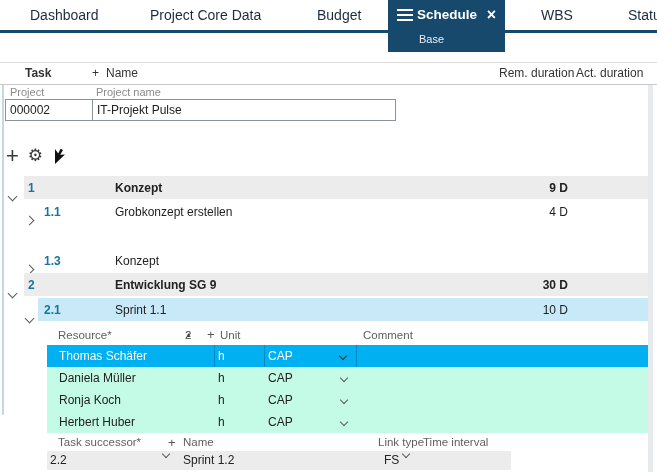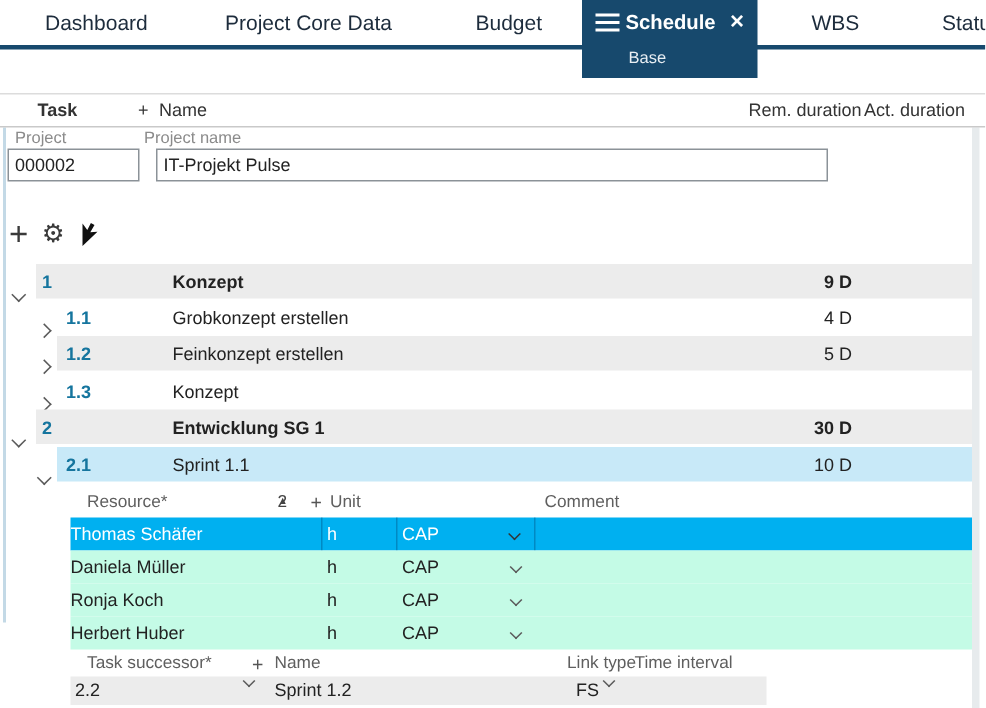--- a/index.html
+++ b/index.html
@@ -25,21 +25,21 @@
   .h-task{left:25px;font-weight:bold;}
   .h-plus{left:92px;color:#666;}
   .h-name{left:106px;}
   .h-rem{left:499px;}
   .h-act{left:576px;}
   
   .lbl{position:absolute;color:#8b8b8b;font-size:11px;}
   .inp{position:absolute;top:99px;height:22px;border:1px solid #8b9298;background:#fff;box-sizing:border-box;
        font-family:inherit;font-size:12px;color:#222;padding:0 4px;line-height:20px;}
   .inp-id{left:5px;width:88px;}
-  .inp-name{left:104px;width:448px;}
+  .inp-name{left:92px;width:304px;}
   
   .toolbar{position:absolute;left:6px;top:143px;height:26px;display:flex;align-items:center;gap:9px;}
   .tb-plus{font-size:22px;font-weight:300;color:#3a3a3a;line-height:22px;}
   .tb-gear{font-size:17px;color:#3a3a3a;line-height:22px;}
   .tb-cursor svg{display:block;}
   
   .trow{position:absolute;right:9px;height:24px;line-height:24px;}
   .trow .bg{position:absolute;left:0;top:0;right:0;bottom:1px;}
   .bg-gray{background:#ececec;}
   .bg-white{background:#ffffff;}
@@ -59,21 +59,21 @@
   .rh-sort{left:138px;color:#444;}
   .rh-sort .tri{font-size:7px;vertical-align:2px;}
   .rh-plus{left:160px;color:#555;font-size:13px;}
   .rh-unit{left:173px;}
   .rh-load{left:223px;margin-top:16px;}
   .rh-comment{left:316px;}
   .rrow{position:absolute;left:47px;right:9px;height:22px;display:flex;align-items:center;}
   .rrow-sel{background:#00b0f0;color:#fff;}
   .rrow-green{background:#c4fbe6;color:#222;}
   .rc{height:100%;display:flex;align-items:center;box-sizing:border-box;}
-  .rc-name{width:168px;padding-left:0;}
+  .rc-name{width:168px;padding-left:12px;}
   .rc-unit{width:50px;padding-left:3px;}
   .rc-load{width:92px;padding-left:3px;justify-content:space-between;padding-right:10px;}
   .rc-comment{flex:1;}
   .rrow-sel .rc{border-right:1px solid rgba(0,90,140,0.45);}
   .rrow-sel .rc-comment{border-right:none;}
   .rrow .chev{width:5px;height:5px;}
   .rrow-sel .chev{border-color:#333;}
   
   .suc-head{position:absolute;left:47px;top:433px;right:9px;height:19px;color:#5f5f5f;font-size:11.5px;line-height:19px;}
   .suc-head span{position:absolute;top:0;}
@@ -148,39 +148,32 @@
     <span class="tname bold" style="left:91px">Konzept</span>
     <span class="dur bold">9 D</span>
   </div>
   <div class="trow" style="top:200px;left:38px">
     <div class="bg bg-white"></div>
     <span class="exp" style="left:-12px"><span class="chev chev-right"></span></span>
     <span class="num" style="left:6px;position:absolute">1.1</span>
     <span class="tname" style="left:77px">Grobkonzept erstellen</span>
     <span class="dur">4 D</span>
   </div>
-  <div class="trow" style="top:224px;left:38px">
-    <div class="bg bg-gray"></div>
-    <span class="exp" style="left:-12px"><span class="chev chev-right"></span></span>
-    <span class="num" style="left:6px;position:absolute">1.2</span>
-    <span class="tname" style="left:77px">Feinkonzept erstellen</span>
-    <span class="dur">5 D</span>
-  </div>
   <div class="trow" style="top:249px;left:38px">
     <div class="bg bg-white"></div>
     <span class="exp" style="left:-12px"><span class="chev chev-right"></span></span>
     <span class="num" style="left:6px;position:absolute">1.3</span>
     <span class="tname" style="left:77px">Konzept</span>
     <span class="dur"></span>
   </div>
   <div class="trow" style="top:273px;left:24px">
     <div class="bg bg-gray"></div>
     <span class="exp" style="left:-15px"><span class="chev chev-down"></span></span>
     <span class="num" style="left:4px;position:absolute">2</span>
-    <span class="tname bold" style="left:91px">Entwicklung SG 1</span>
+    <span class="tname bold" style="left:91px">Entwicklung SG 9</span>
     <span class="dur bold">30 D</span>
   </div>
   <div class="trow" style="top:298px;left:38px">
     <div class="bg bg-sel"></div>
     <span class="exp" style="left:-12px"><span class="chev chev-down"></span></span>
     <span class="num" style="left:6px;position:absolute">2.1</span>
     <span class="tname" style="left:77px">Sprint 1.1</span>
     <span class="dur">10 D</span>
   </div>
 

